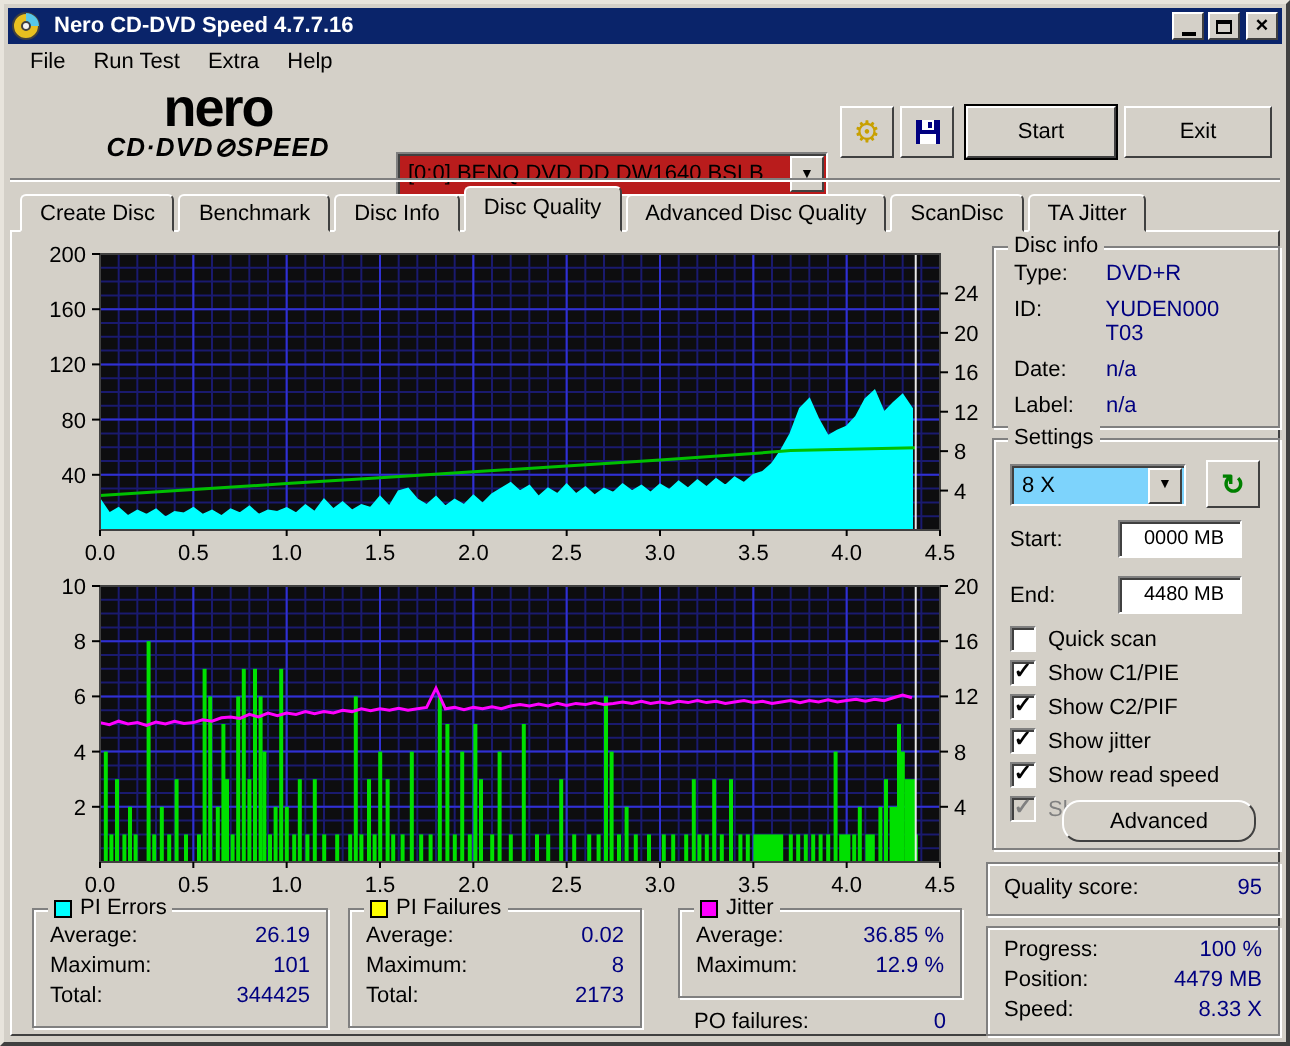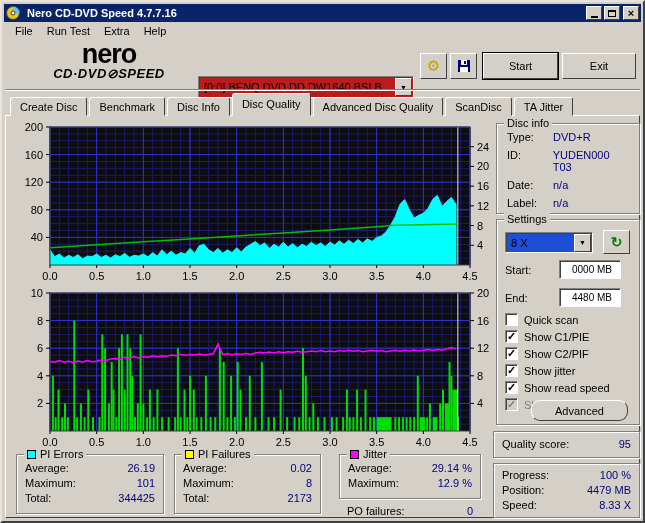--- a/index.html
+++ b/index.html
@@ -69,21 +69,21 @@
             display:flex; align-items:center; gap:4px; }
   .chip { width:9px; height:9px; border:1px solid #000; display:inline-block; }
   .srow { display:flex; justify-content:space-between; padding:2px 8px 1px 8px; }
   .srow .val { color:#000080; text-align:right; }
 
   .inforow { display:flex; padding:3px 8px 3px 10px; }
   .inforow .lbl { width:46px; }
   .inforow .val { color:#000080; }
 
   
-  .combo-sm { position:absolute; left:8px; top:12px; width:88px; height:21px; background:#1d4ed8;
+  .combo-sm { position:absolute; left:8px; top:12px; width:88px; height:21px; background:#7dd3fc;
               border:1px solid; border-color:#808080 #fff #fff #808080;
               box-shadow:inset 1px 1px 0 #404040; display:flex; align-items:center; }
   .refreshbtn { position:absolute; left:106px; top:10px; width:27px; height:24px; background:#d4d0c8;
                 border:1px solid; border-color:#fff #404040 #404040 #fff;
                 display:flex; align-items:center; justify-content:center;
                 color:#008000; font-weight:bold; font-size:14px; }
   .field { position:absolute; width:62px; height:19px; background:#fff; border:1px solid;
            border-color:#808080 #fff #fff #808080; box-shadow:inset 1px 1px 0 #404040;
            font-family:"Liberation Sans", sans-serif; font-size:10px; padding-left:12px; color:#000; }
   .setlbl { position:absolute; left:8px; }
@@ -565,21 +565,21 @@
   </div>
 
   <div class="gbox" style="left:337px;top:452px;width:142px;height:45px">
     <div class="legend">
       <span class="chip" style="background: rgb(255, 0, 255);"></span>
       <span>Jitter</span>
     </div>
     <div style="height:5px"></div>
     <div class="srow">
         <span>Average:</span>
-        <span class="val">29.14 %</span>
+        <span class="val">36.85 %</span>
       </div>
     <div class="srow">
         <span>Maximum:</span>
         <span class="val">12.9 %</span>
       </div>
   </div>
 
   <div class="srow" style="position:absolute;left:337px;top:501px;width:142px">
     <span>PO failures:</span>
     <span class="val">0</span>

